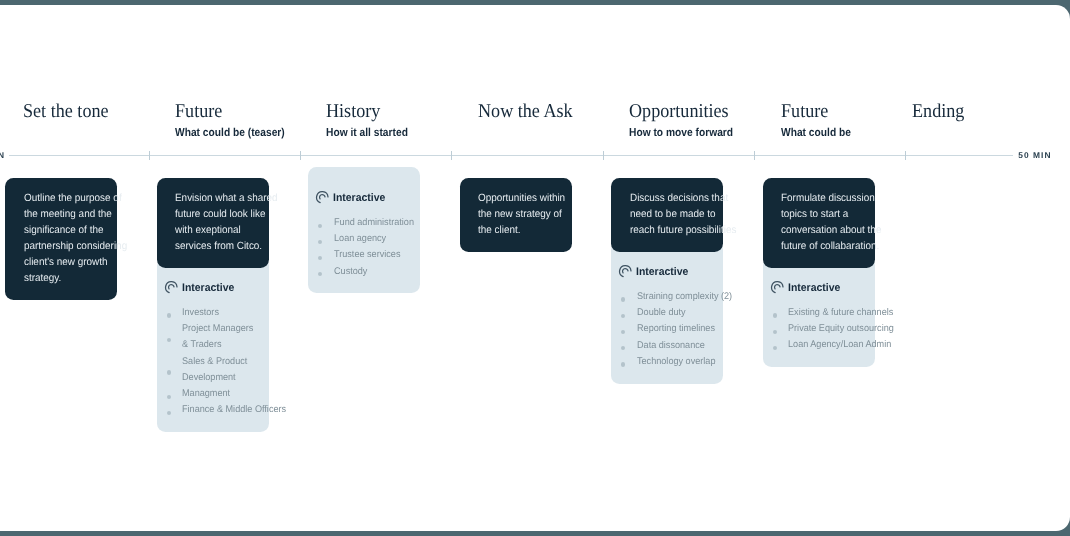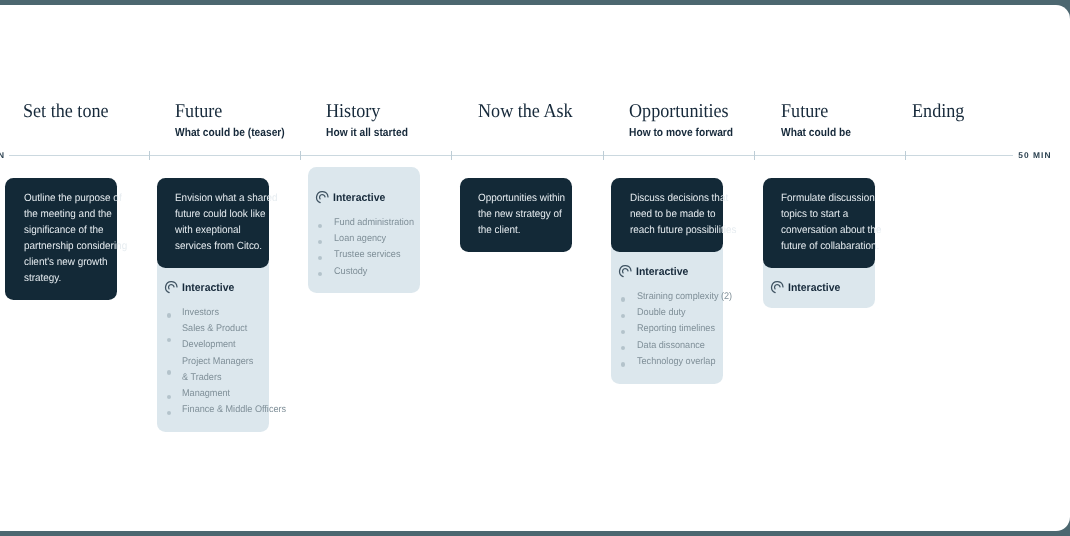--- a/index.html
+++ b/index.html
@@ -127,29 +127,29 @@
             <ul class="ia-list">
               <li>
                 <span class="bullet"></span>
                 <span class="itxt">
                   <span class="il">Investors</span>
                 </span>
               </li>
               <li>
                 <span class="bullet"></span>
                 <span class="itxt">
+                  <span class="il">Project Managers</span>
+                  <span class="il">&amp; Traders</span>
+                </span>
+              </li>
+              <li>
+                <span class="bullet"></span>
+                <span class="itxt">
                   <span class="il">Sales &amp; Product</span>
                   <span class="il">Development</span>
-                </span>
-              </li>
-              <li>
-                <span class="bullet"></span>
-                <span class="itxt">
-                  <span class="il">Project Managers</span>
-                  <span class="il">&amp; Traders</span>
                 </span>
               </li>
               <li>
                 <span class="bullet"></span>
                 <span class="itxt">
                   <span class="il">Managment</span>
                 </span>
               </li>
               <li>
                 <span class="bullet"></span>
@@ -260,17 +260,37 @@
             <div class="bl">future of collabaration.</div>
           </div>
           <div class="light">
             <div class="ia-head">
               <svg class="ia-icon" viewBox="0 0 24 24" fill="none">
                 <path d="M21.35 11.35A9.37 9.37 0 1 0 8.49 20.69" stroke="#3f5362" stroke-width="2.05" stroke-linecap="round"></path>
                 <path d="M16.48 11.37A4.52 4.52 0 1 0 8.3 14.59" stroke="#3f5362" stroke-width="2.05" stroke-linecap="round"></path>
               </svg>
               <span>Interactive</span>
             </div>
+            <ul class="ia-list">
+              <li>
+                <span class="bullet"></span>
+                <span class="itxt">
+                  <span class="il">Existing &amp; future channels</span>
+                </span>
+              </li>
+              <li>
+                <span class="bullet"></span>
+                <span class="itxt">
+                  <span class="il">Private Equity outsourcing</span>
+                </span>
+              </li>
+              <li>
+                <span class="bullet"></span>
+                <span class="itxt">
+                  <span class="il">Loan Agency/Loan Admin</span>
+                </span>
+              </li>
+            </ul>
           </div>
         </div>
       </div>
   </div>
 </div>
 
 </body></html>

